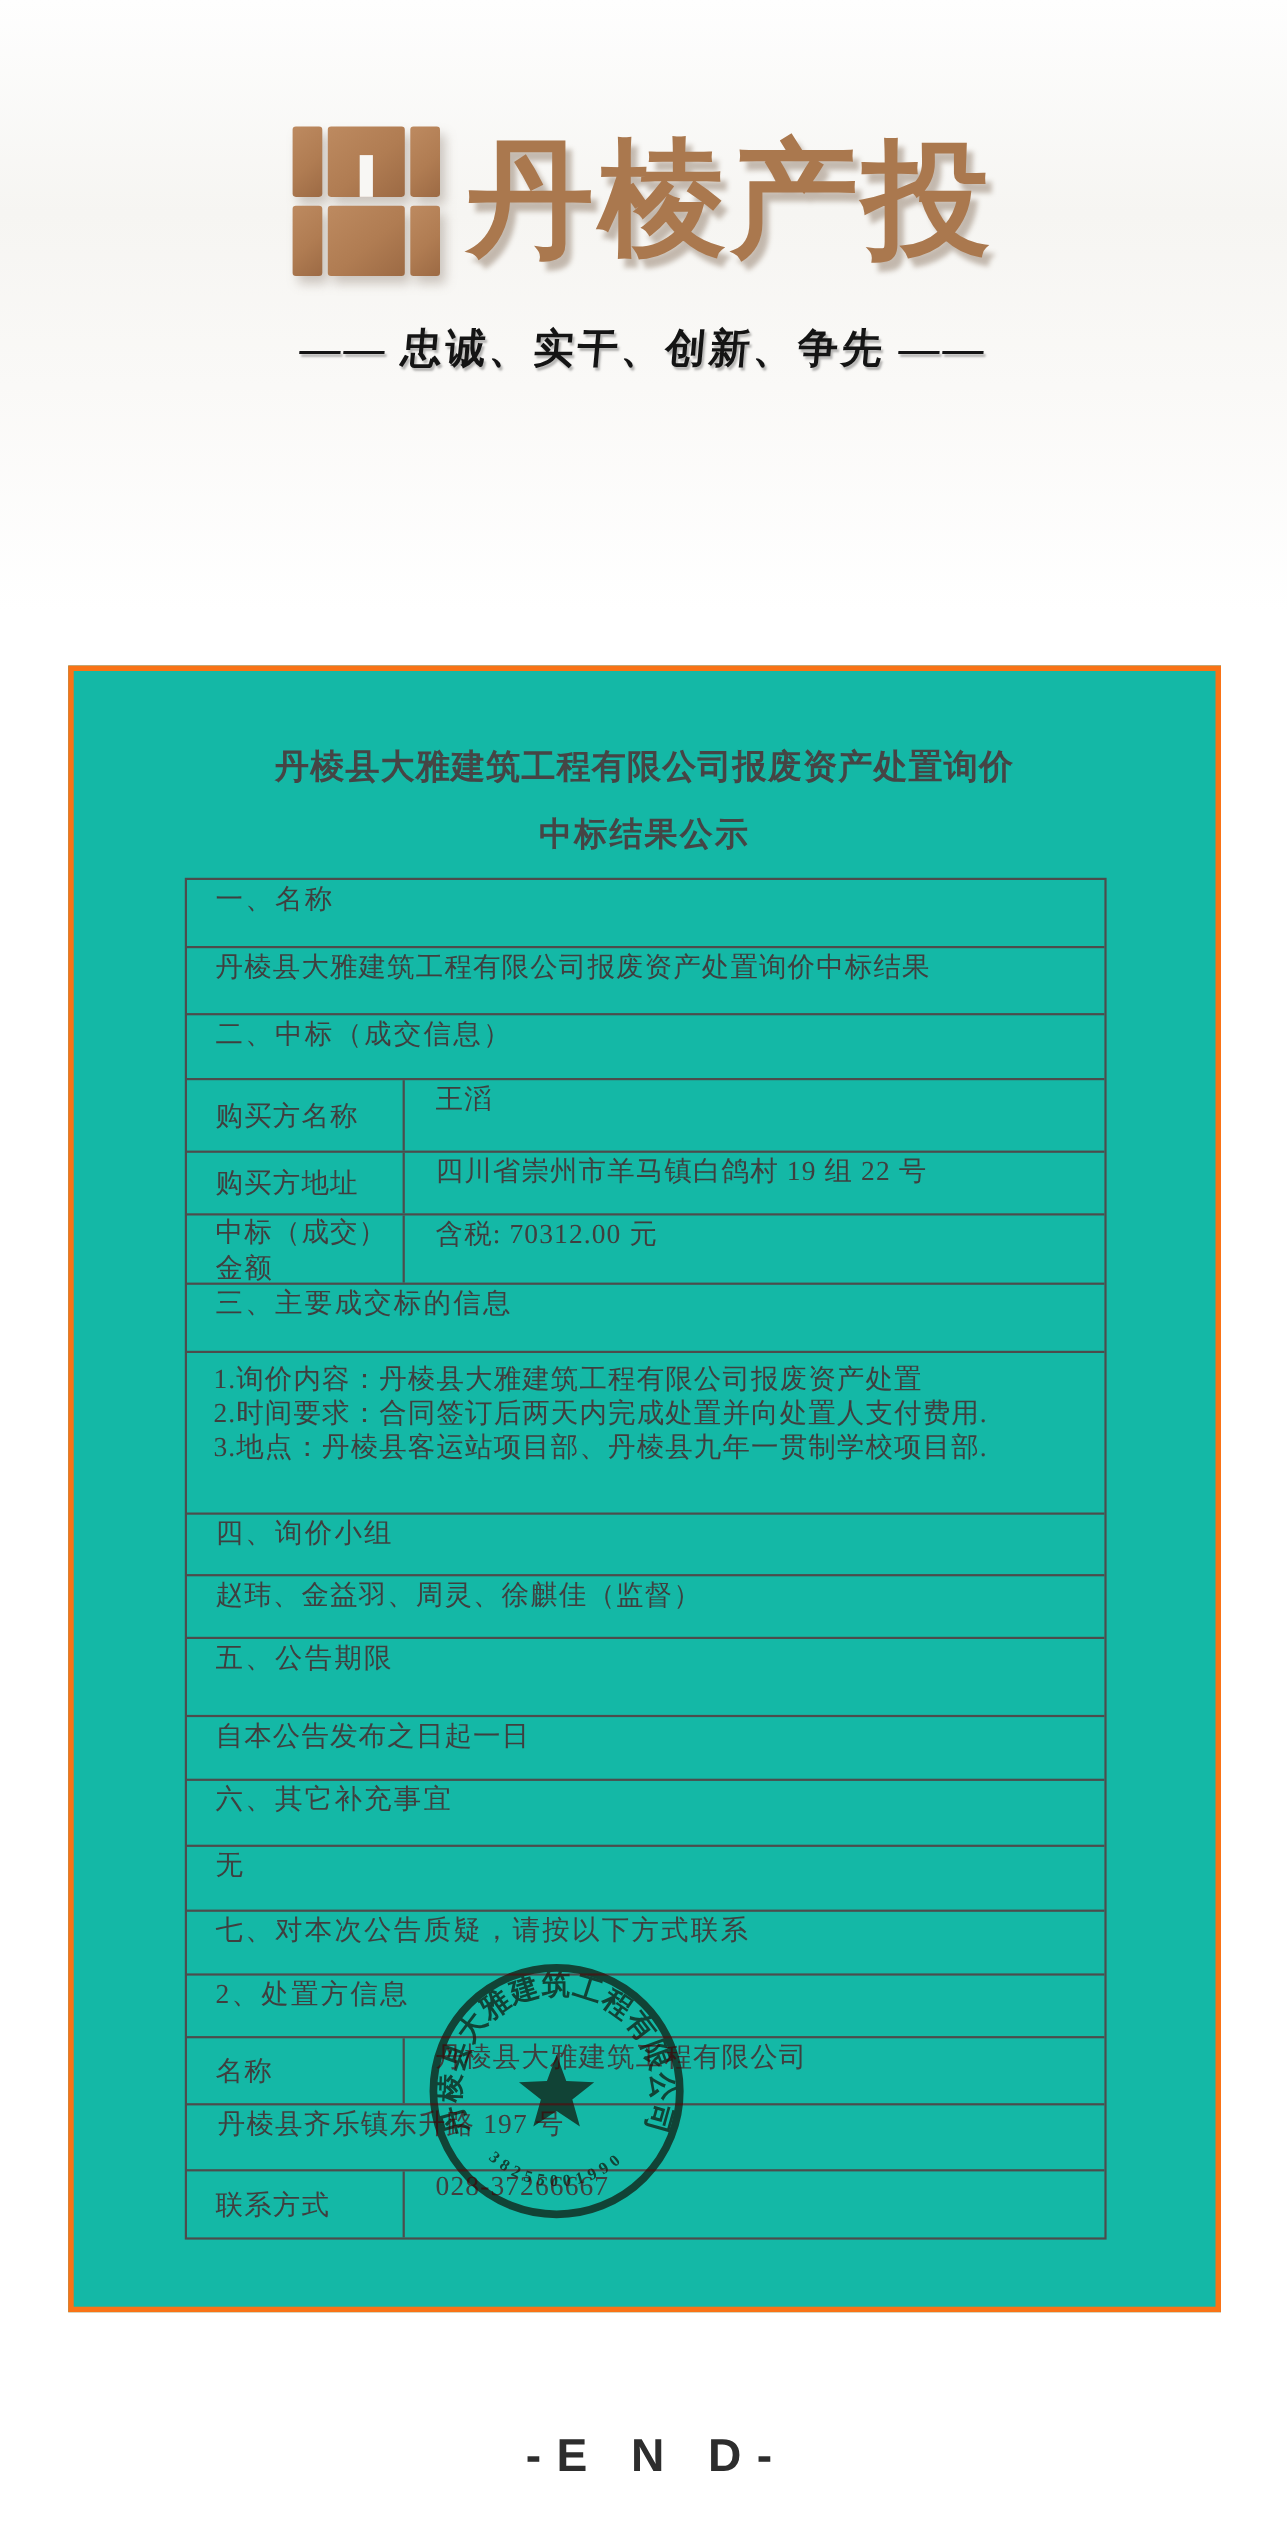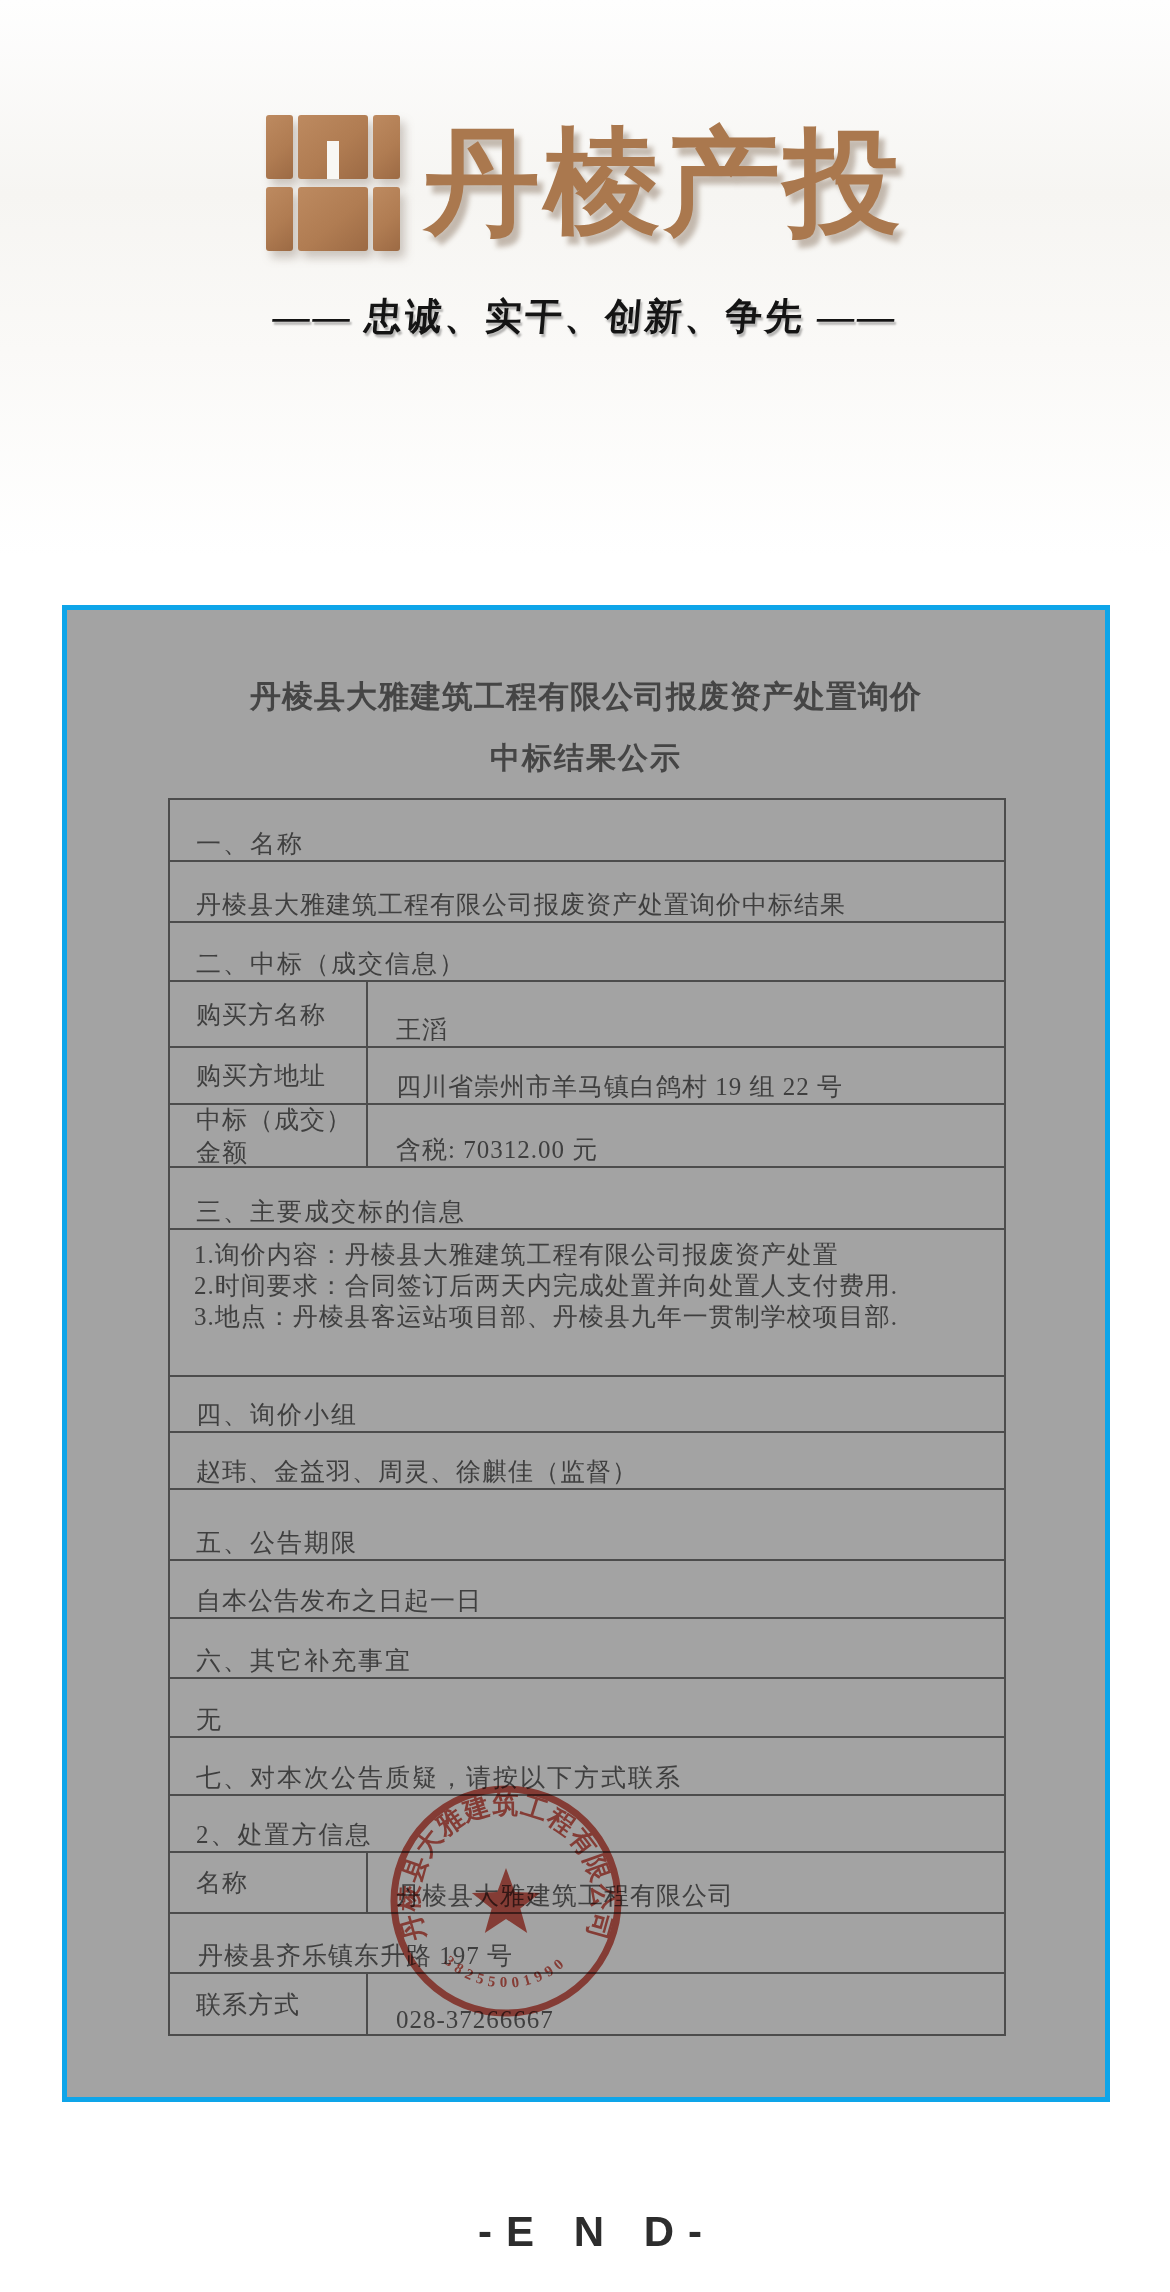--- a/index.html
+++ b/index.html
@@ -41,40 +41,40 @@
     position:absolute; left:0; top:292px; width:100%;
     text-align:center; font-size:37px; font-weight:bold; color:#141414;
     transform:skewX(-5deg); letter-spacing:3px;
     text-shadow:2px 3px 2px rgba(0,0,0,.28);
     white-space:nowrap;
   }
 
   
   .doc-card{
     position:absolute; left:62px; top:605px; width:1048px; height:1497px;
-    background:#a3a3a3; border:5px solid #0ea5e9;
+    background:#14b8a6; border:5px solid #f97316;
   }
   .doc-title-1{
     position:absolute; left:0; top:66px; width:100%;
     text-align:center; font-size:31px; font-weight:bold; color:#454545;
     letter-spacing:1px;
   }
   .doc-title-2{
     position:absolute; left:0; top:128px; width:100%;
     text-align:center; font-size:30px; font-weight:bold; color:#454545;
     letter-spacing:2px;
   }
 
   
   .doc-table{
     position:absolute; left:101px; top:188px; width:838px;
     border:2px solid #4c4c4c; background:transparent;
   }
   .trow{
-    display:flex; align-items:flex-end;
+    display:flex; align-items:flex-start;
     border-bottom:2px solid #4c4c4c;
     font-size:25px; color:#3f3f3f;
   }
   .trow:last-child{ border-bottom:none; }
   .trow .full-cell{ padding-left:26px; letter-spacing:1px; }
   .trow .sec-cell{ padding-left:26px; letter-spacing:2px; }
   .trow .label-cell{
     width:198px; align-self:stretch; display:flex; align-items:center;
     padding-left:26px; border-right:2px solid #4c4c4c; letter-spacing:1px;
   }

